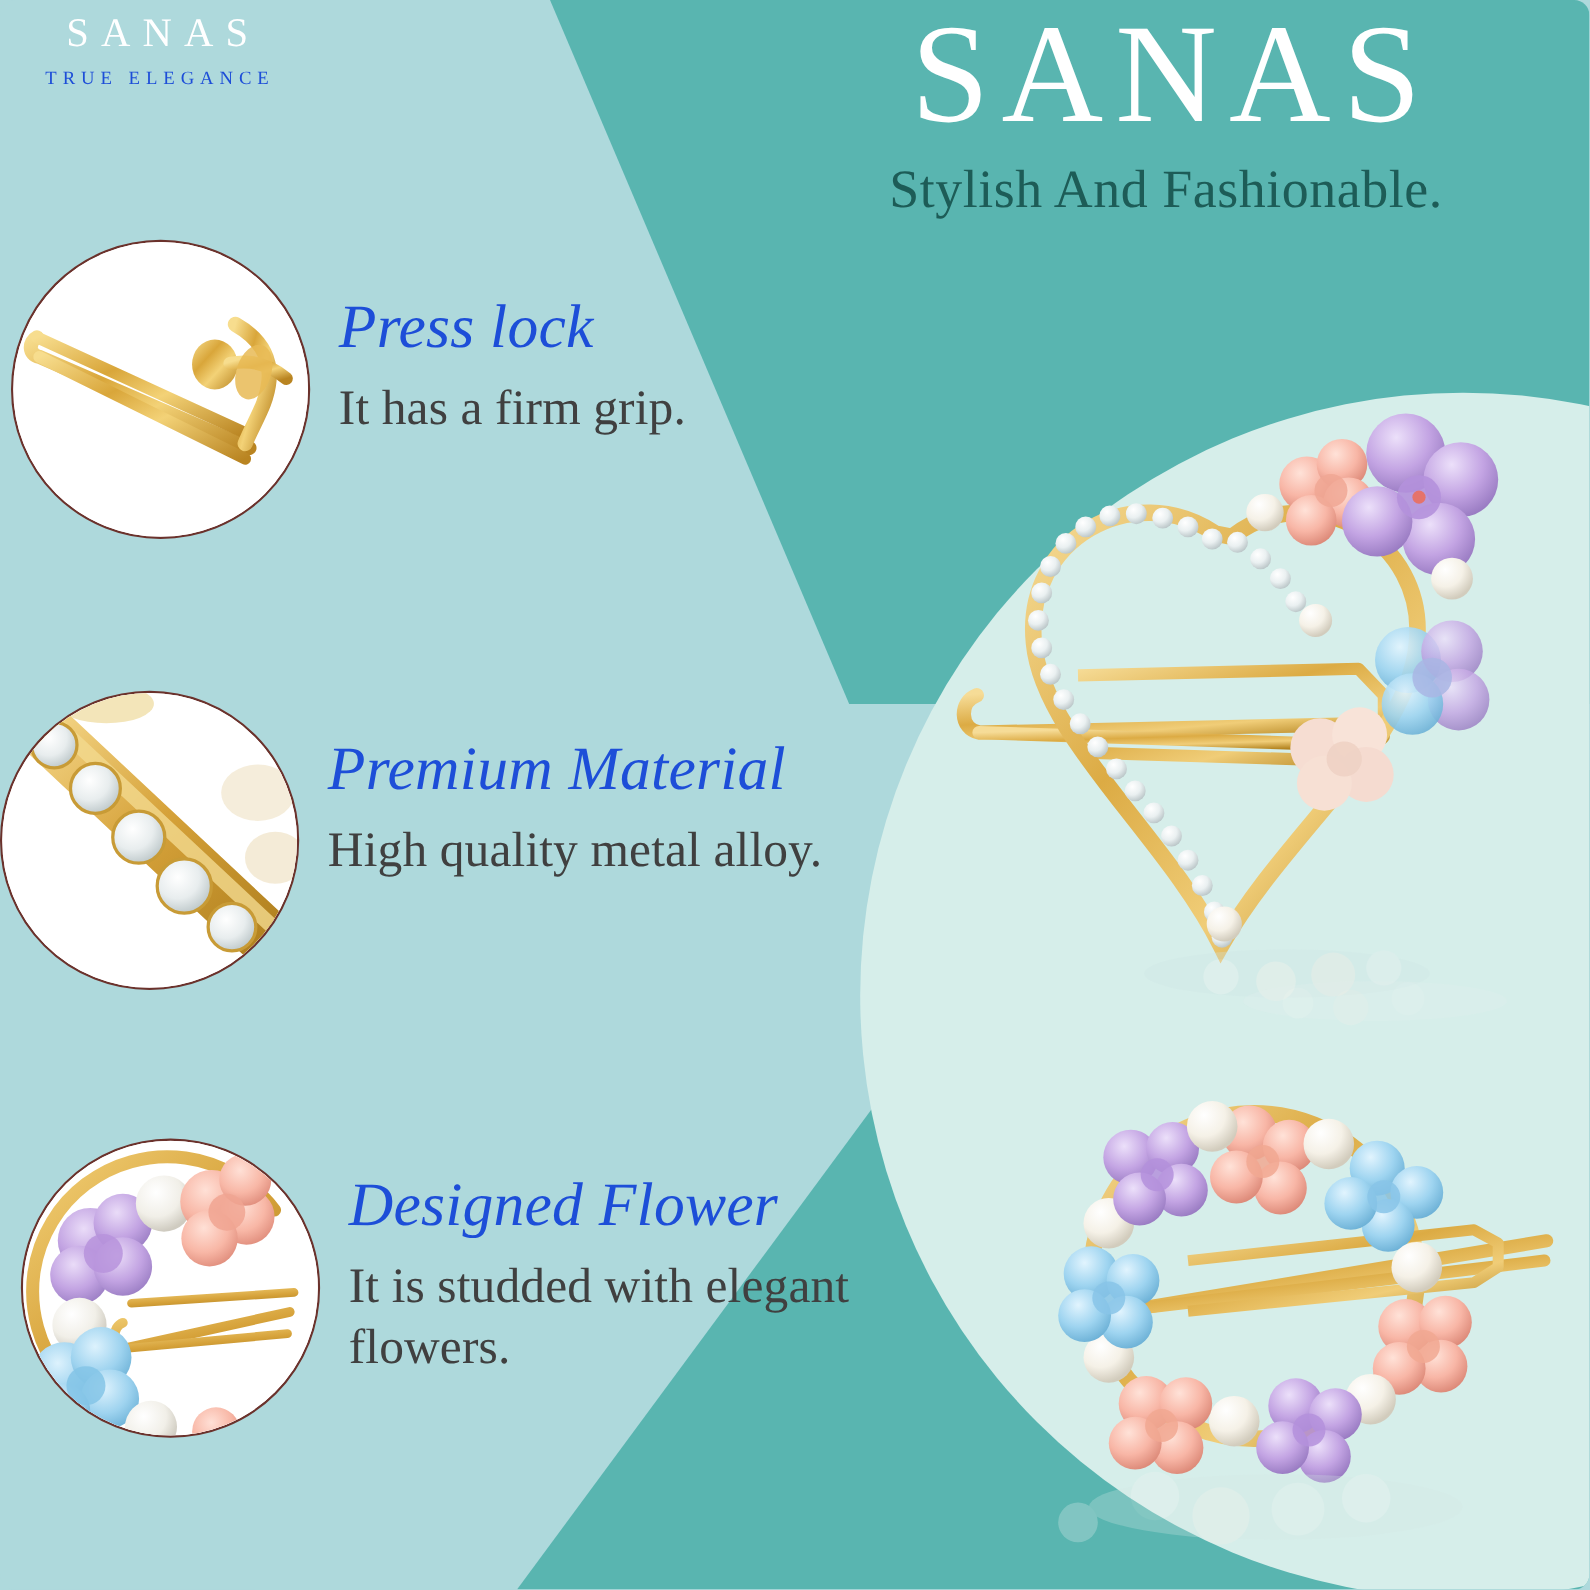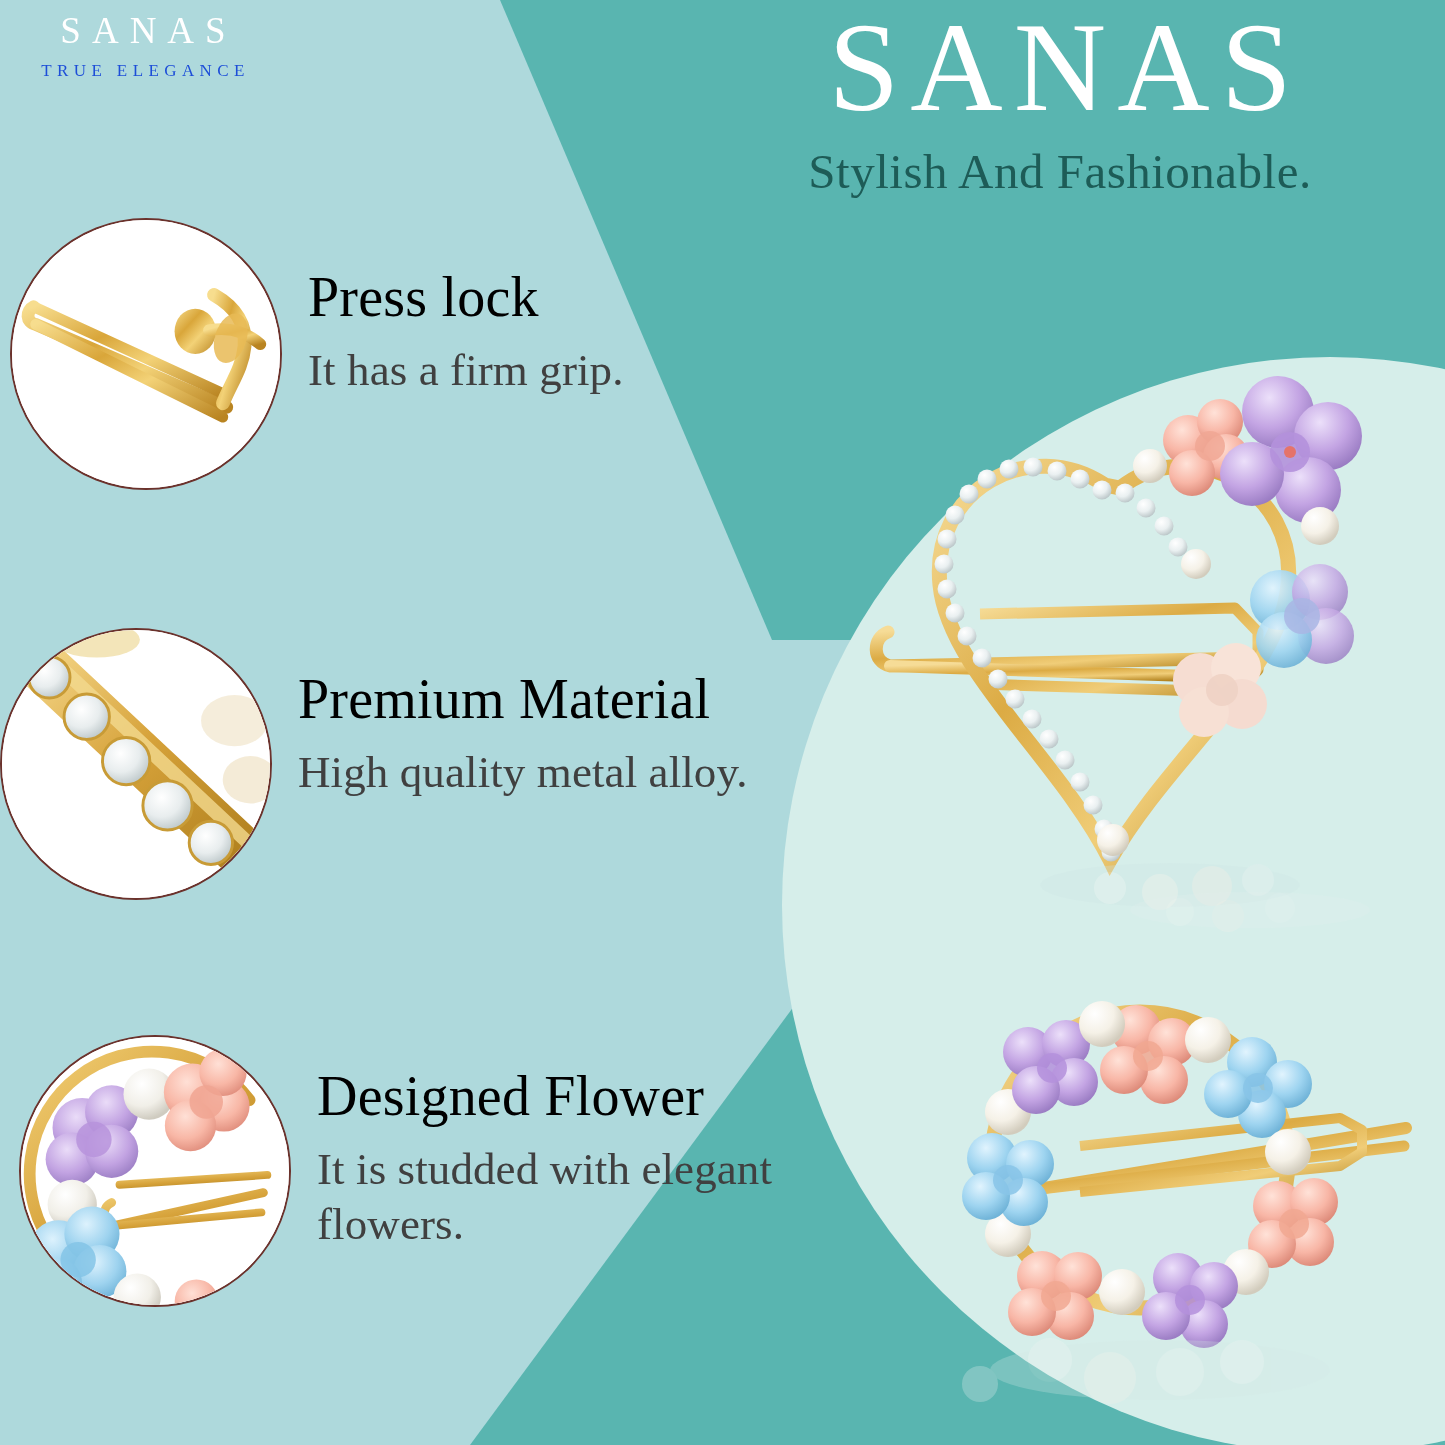--- a/index.html
+++ b/index.html
@@ -10,20 +10,21 @@
     background: #aed9dc;
     font-family: "Liberation Serif", "DejaVu Serif", serif;
   }
 
   #stage {
     position: relative;
     width: 1445px;
     height: 1445px;
     overflow: hidden;
     background: #aed9dc;
+    border-radius: 14px;
   }
 
   
   .bg-layer { position: absolute; inset: 0; }
   .bg-svg   { position: absolute; inset: 0; width: 1445px; height: 1445px; display: block; }
 
   
   #brand-logo {
     position: absolute;
     left: 18px; top: 8px;
@@ -103,23 +104,24 @@
     padding-top: 48px;
     width: 530px;
   }
   #feature-row-1 .feature-text { padding-top: 40px; }
   #feature-row-2 .feature-text { padding-top: 30px; }
 
   .feature-title {
     display: block;
     font-size: 56px;
     line-height: 1.12;
-    color: #000000;
+    color: #1d4ed8;
     letter-spacing: 0.2px;
     white-space: nowrap;
+    font-style: italic;
   }
   .feature-desc {
     display: block;
     font-size: 45px;
     line-height: 1.22;
     color: #404040;
     margin-top: 14px;
     letter-spacing: 0.1px;
   }
 

